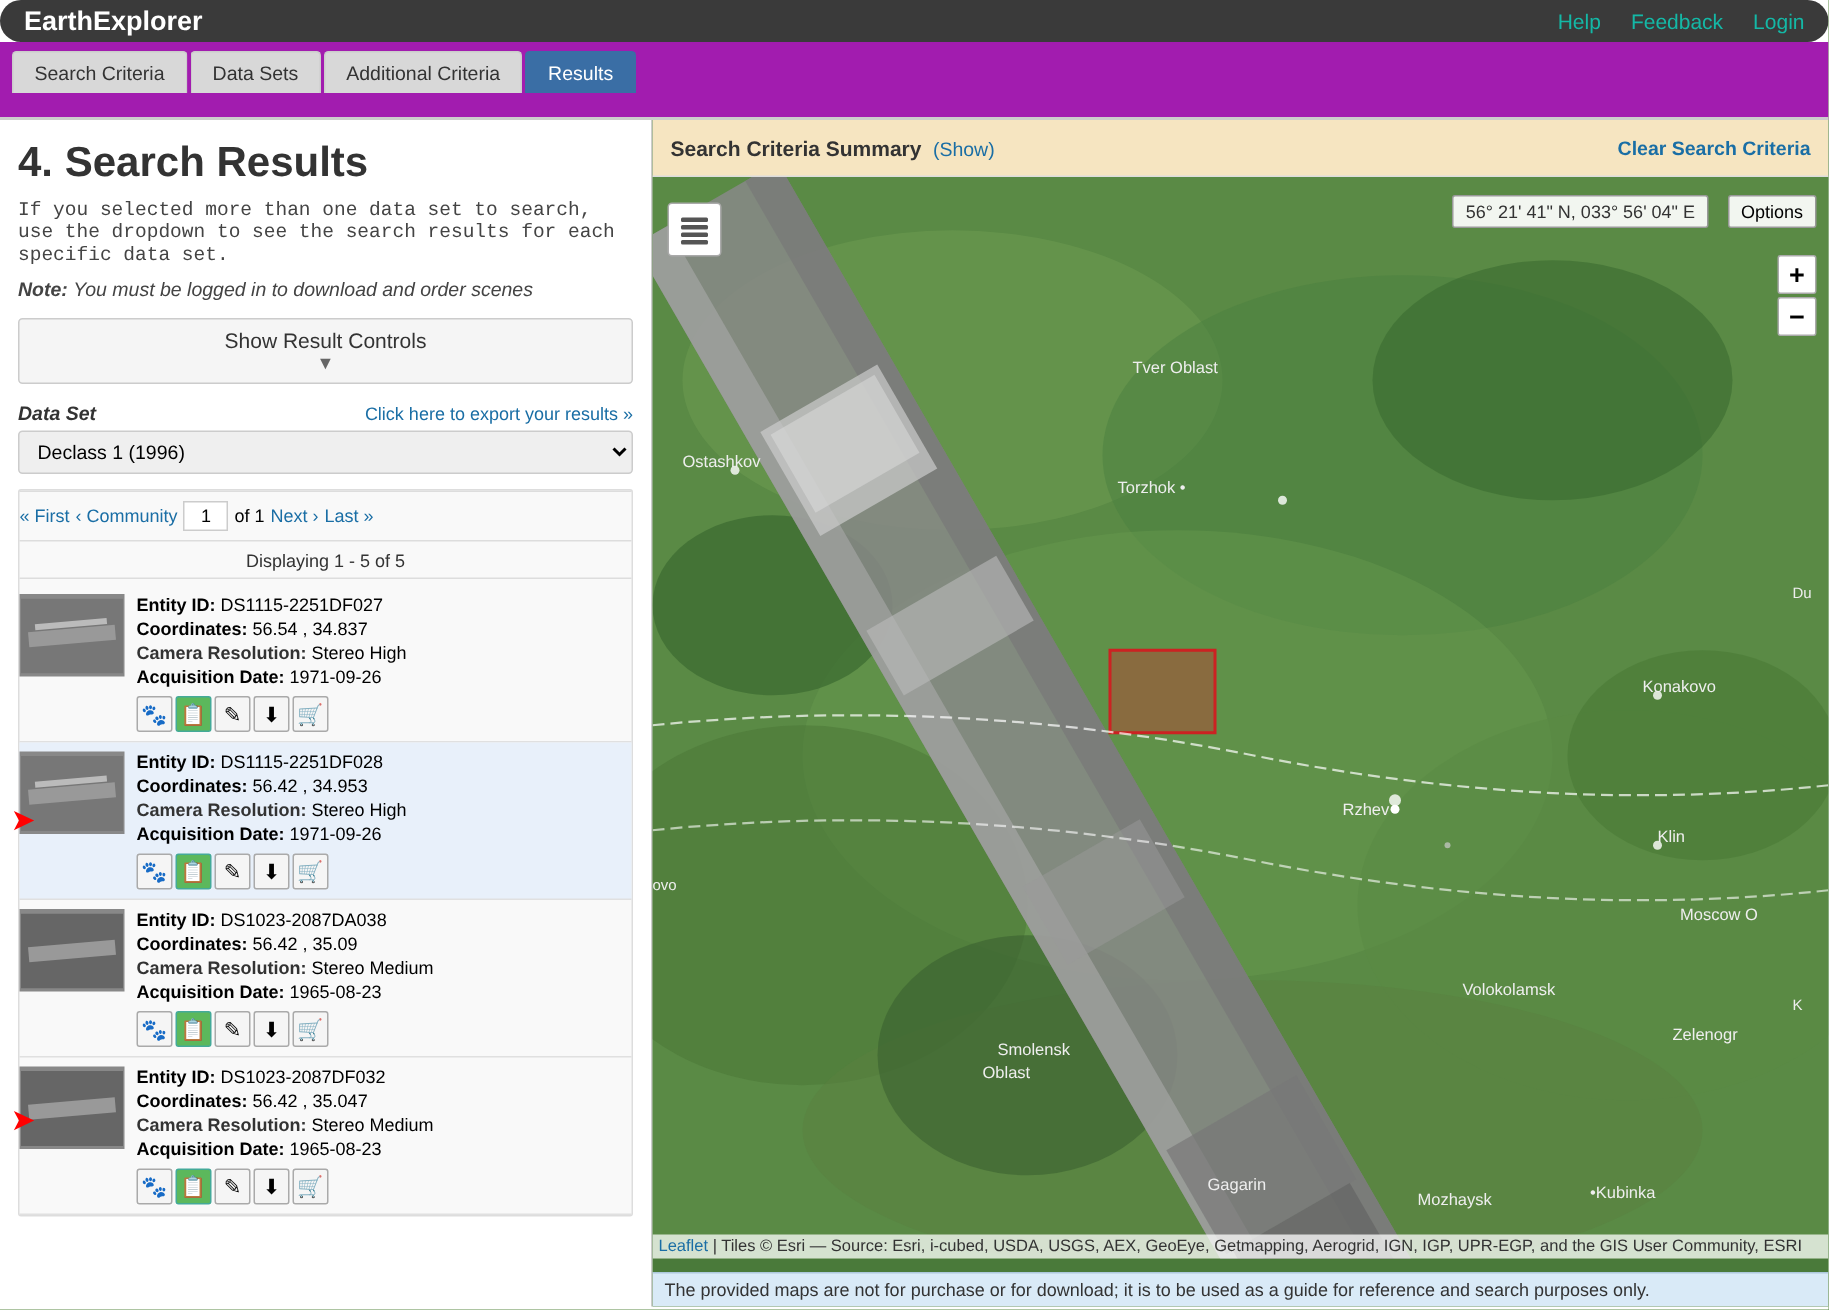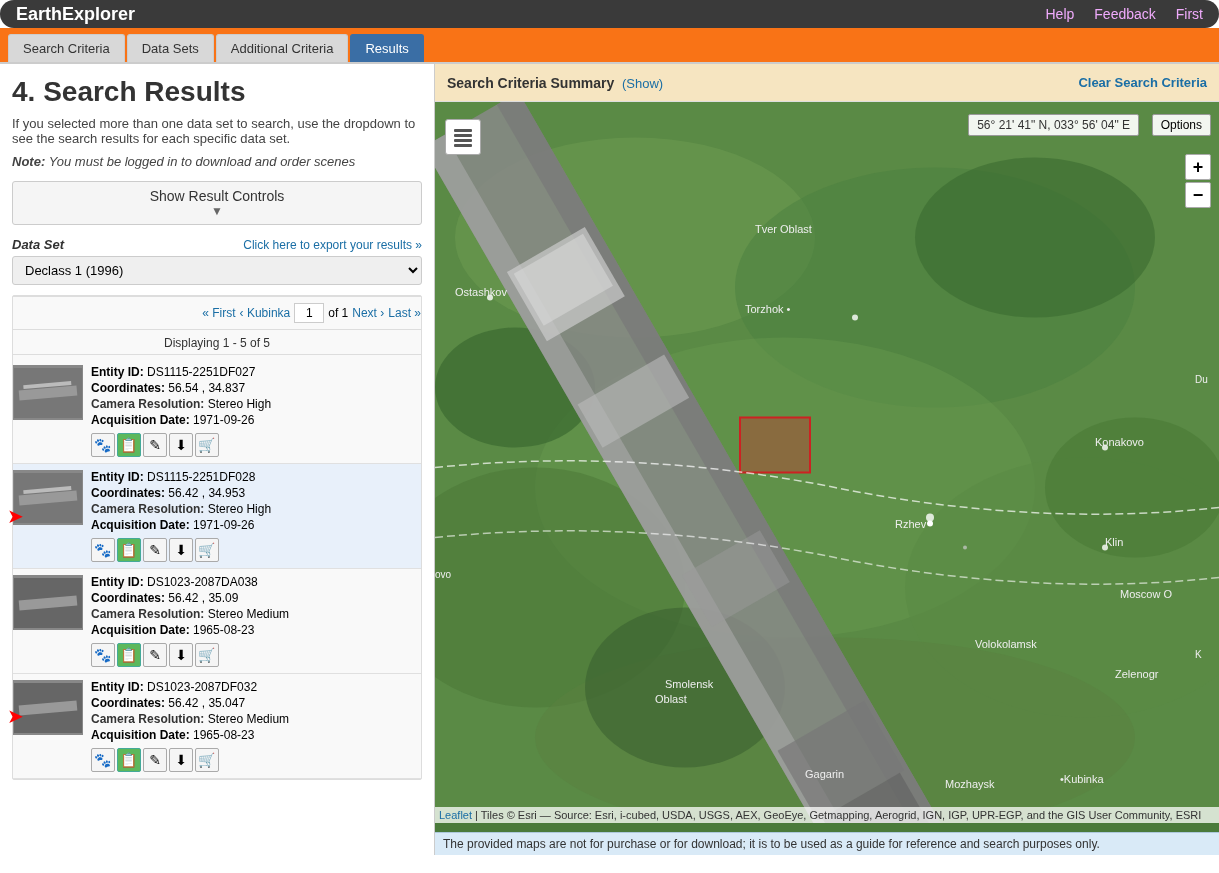--- a/index.html
+++ b/index.html
@@ -10,28 +10,28 @@
       background: #3a3a3a;
       color: #ccc;
       height: 28px;
       display: flex;
       align-items: center;
       padding: 0 16px;
       border-radius: 17px;
     }
     #header .logo { color: #fff; font-size: 18px; font-weight: bold; flex: 1; }
     #header .nav-links { display: flex; gap: 20px; font-size: 14px; }
-    #header .nav-links span { color: #f0abfc; cursor: pointer; }
+    #header .nav-links span { color: #14b8a6; cursor: pointer; }
 
     
     #tabs {
-      background: #f97316;
+      background: #a21caf;
       border-bottom: 2px solid #ccc;
       display: flex;
-      padding: 0 8px;
+      padding: 16px 8px;
       padding-top: 6px;
     }
     .tab {
       padding: 6px 14px;
       cursor: pointer;
       border: 1px solid #ccc;
       border-bottom: none;
       background: #d8d8d8;
       margin-right: 2px;
       font-size: 13px;
@@ -54,21 +54,21 @@
     #left-panel {
       width: 435px;
       min-width: 435px;
       background: #fff;
       border-right: 1px solid #ccc;
       overflow-y: auto;
       padding: 12px;
     }
 
     #left-panel h2 { font-size: 28px; color: #333; margin-bottom: 8px; }
-    #left-panel .description { font-size: 13px; color: #444; margin-bottom: 8px; }
+    #left-panel .description { font-size: 13px; color: #444; margin-bottom: 8px; font-family: Liberation Mono, monospace; }
     #left-panel .note { font-size: 13px; color: #444; margin-bottom: 12px; }
     #left-panel .note b { font-style: italic; }
     #left-panel .note i { font-style: italic; }
 
     .show-result-controls {
       width: 100%;
       padding: 6px 10px;
       background: #f5f5f5;
       border: 1px solid #ccc;
       border-radius: 3px;
@@ -101,21 +101,21 @@
       border: 1px solid #ccc;
       border-radius: 3px;
       font-size: 13px;
       margin-bottom: 10px;
     }
 
     
     .pagination {
       display: flex;
       align-items: center;
-      justify-content: flex-end;
+      justify-content: flex-start;
       gap: 4px;
       padding: 6px 0;
       border-top: 1px solid #ddd;
       border-bottom: 1px solid #ddd;
       margin-bottom: 2px;
     }
     .pagination a { color: #1a6ea5; cursor: pointer; font-size: 12px; }
     .pagination input { width: 30px; text-align: center; border: 1px solid #ccc; padding: 2px; font-size: 12px; }
     .pagination span { font-size: 12px; }
 
@@ -243,21 +243,21 @@
     select { appearance: auto; }
   </style>
 </head>
 <body>
 
 <div id="header">
   <div class="logo">EarthExplorer</div>
   <div class="nav-links">
     <span>Help</span>
     <span>Feedback</span>
-    <span>First</span>
+    <span>Login</span>
   </div>
 </div>
 
 <div id="tabs">
   <div class="tab">Search Criteria</div>
   <div class="tab">Data Sets</div>
   <div class="tab">Additional Criteria</div>
   <div class="tab active">Results</div>
 </div>
 
@@ -280,21 +280,21 @@
       <span>Data Set</span>
       <a class="export-link">Click here to export your results »</a>
     </div>
 
     <select class="dataset-select"><option>Declass 1 (1996)</option></select>
 
     
     <div style="position:relative; border: 1px solid #ddd; border-radius: 2px; background:#f9f9f9;">
       <div class="pagination">
         <a>« First</a>
-        <a>‹ Kubinka</a>
+        <a>‹ Community</a>
         <input type="text" value="1" style="">
         <span>of 1</span>
         <a>Next ›</a>
         <a>Last »</a>
       </div>
       <div class="displaying-text">Displaying 1 - 5 of 5</div>
 
       <div class="result-item">
         <div class="thumbnail">
           <svg width="68" height="50" viewBox="0 0 68 50">

